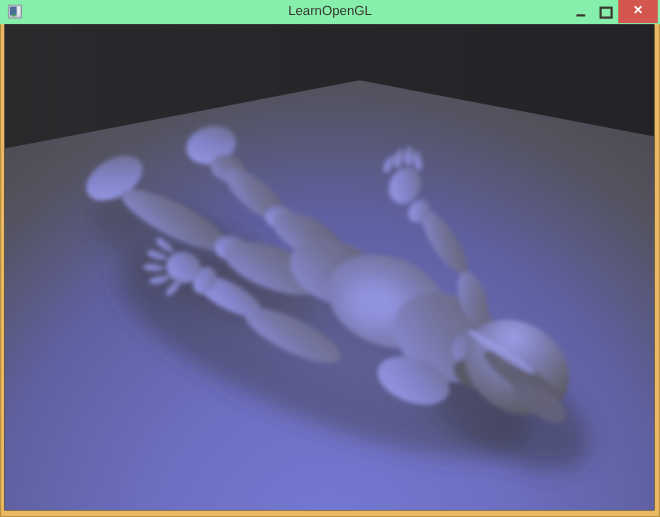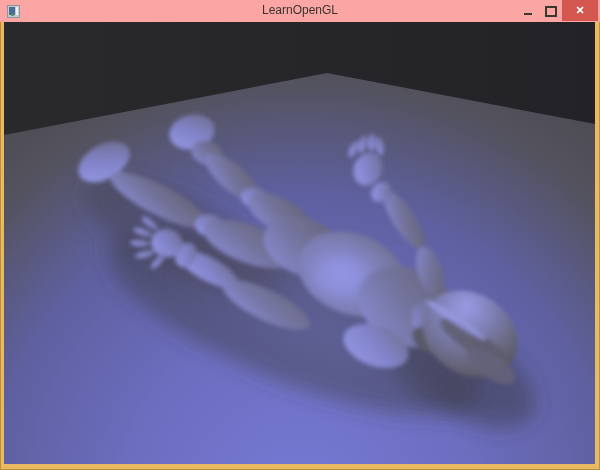--- a/index.html
+++ b/index.html
@@ -5,21 +5,21 @@
   html,body{margin:0;padding:0;background:#555;}
   .window{
     position:relative;width:600px;height:470px;
     background:#e9ba62;
     font-family:"Liberation Sans", sans-serif;
     box-shadow:inset 0 0 0 1px rgba(146,104,40,.55);
     overflow:hidden;
   }
   .titlebar{
     position:absolute;left:0;top:0;right:0;height:22px;
-    background:#fca5a5;
+    background:#86efac;
     display:flex;align-items:center;
   }
   .app-icon{position:absolute;left:7px;top:4px;width:13px;height:13px;}
   .title{
     position:absolute;left:0;right:0;top:0;height:22px;
     text-align:center;font-size:12px;line-height:21px;color:#37342d;
     pointer-events:none;
   }
   .controls{position:absolute;right:2px;top:0;height:22px;display:flex;align-items:flex-start;}
   .btn{display:flex;align-items:center;justify-content:center;}

